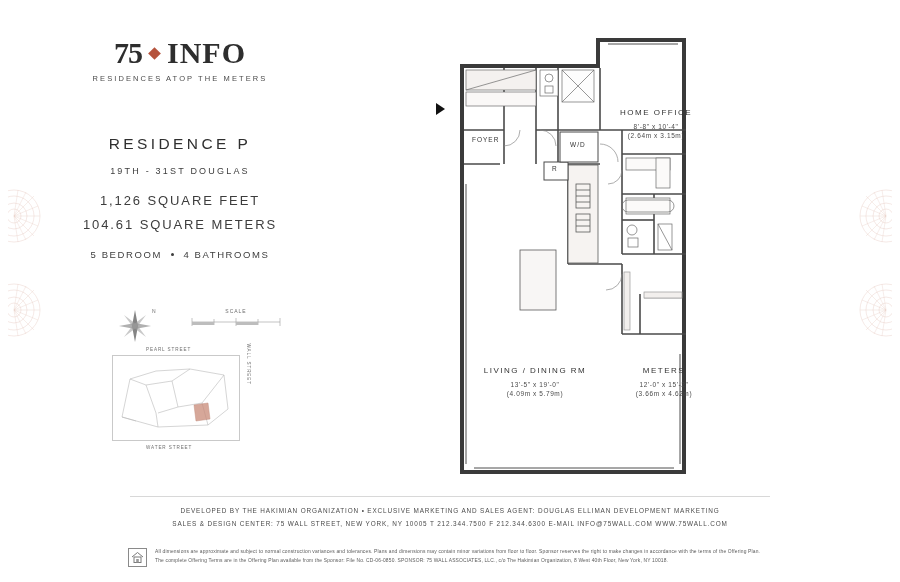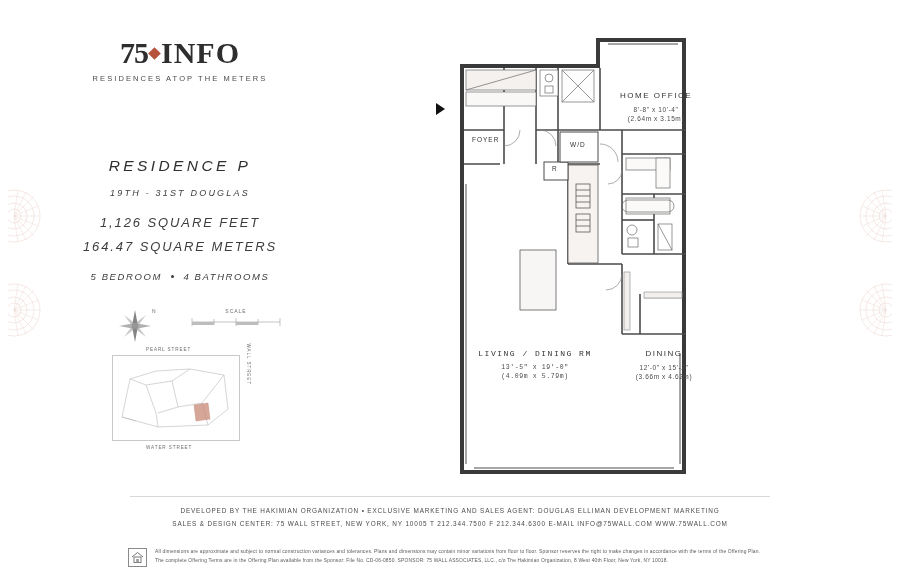--- a/index.html
+++ b/index.html
@@ -35,42 +35,42 @@
     width: 240px;
   }
   .logo-main {
     font-family: "Liberation Serif", serif;
     font-size: 30px;
     letter-spacing: 1px;
     color: #2e2e2e;
     display: flex;
     align-items: center;
     justify-content: center;
+    gap: 6px;
     font-weight: 700;
   }
   .logo-main .num { letter-spacing: -1px; }
   .logo-diamond {
     width: 9px; height: 9px;
     background: #b5533d;
     transform: rotate(45deg);
     display: inline-block;
     margin: 0 2px;
   }
   .logo-sub {
     font-size: 7.5px;
     letter-spacing: 2.1px;
     color: #4a4a4a;
     margin-top: 4px;
   }
 
   .res-block {
-    margin-top: 74px;
+    margin-top: 52px;
     width: 240px;
     text-align: center;
-    font-style: italic;
   }
   .res-title {
     font-size: 15.5px;
     letter-spacing: 3.4px;
     color: #2f2f2f;
   }
   .res-floors {
     font-size: 9px;
     letter-spacing: 2.2px;
     margin-top: 13px;
@@ -140,20 +140,21 @@
     width: 268px; height: 440px;
   }
   .fp-svg { position: absolute; left: 0; top: 0; }
 
   .room-label {
     position: absolute;
     text-align: center;
     color: #333;
     line-height: 1.45;
     white-space: nowrap;
+    margin-top: 17px;
   }
   .room-name {
     font-size: 8px;
     letter-spacing: 1.5px;
   }
   .room-dim {
     font-size: 6.5px;
     letter-spacing: .6px;
     color: #4a4a4a;
     margin-top: 3px;
@@ -303,21 +304,21 @@
       <span class="logo-diamond"></span>
       <span>INFO</span>
     </div>
     <div class="logo-sub">RESIDENCES ATOP THE METERS</div>
   </div>
 
   <div class="res-block">
     <div class="res-title">RESIDENCE P</div>
     <div class="res-floors">19TH - 31ST DOUGLAS</div>
     <div class="res-line">1,126 SQUARE FEET</div>
-    <div class="res-line tight">164.47 SQUARE METERS</div>
+    <div class="res-line tight">104.61 SQUARE METERS</div>
     <div class="res-beds">
       <span>5 BEDROOM</span>
       <span class="bullet-dot"></span>
       <span>4 BATHROOMS</span>
     </div>
   </div>
 </div>
 
 <div class="compass-row">
   <div class="compass">
@@ -492,28 +493,28 @@
       <line x1="160" y1="10" x2="230" y2="10"></line>
     </g>
   </svg>
 
   <div class="room-label" style="left:152px; top:56px; width:112px;">
     <div class="room-name">HOME OFFICE</div>
     <div class="room-dim">8'-8" x 10'-4"</div>
     <div class="room-dim-m">(2.64m x 3.15m)</div>
   </div>
 
-  <div class="room-label" style="left:8px; top:314px; width:158px;font-family:Liberation Mono, monospace;">
+  <div class="room-label" style="left:8px; top:314px; width:158px;">
     <div class="room-name">LIVING / DINING RM</div>
     <div class="room-dim">13'-5" x 19'-0"</div>
     <div class="room-dim-m">(4.09m x 5.79m)</div>
   </div>
 
   <div class="room-label" style="left:160px; top:314px; width:112px;">
-    <div class="room-name">DINING</div>
+    <div class="room-name">METERS</div>
     <div class="room-dim">12'-0" x 15'-2"</div>
     <div class="room-dim-m">(3.66m x 4.62m)</div>
   </div>
 
   <div class="small-tag" style="left:24px; top:102px;">FOYER</div>
   <div class="small-tag" style="left:122px; top:107px;">W/D</div>
   <div class="small-tag" style="left:104px; top:131px;">R</div>
 </div>
 
 <div class="footer">

